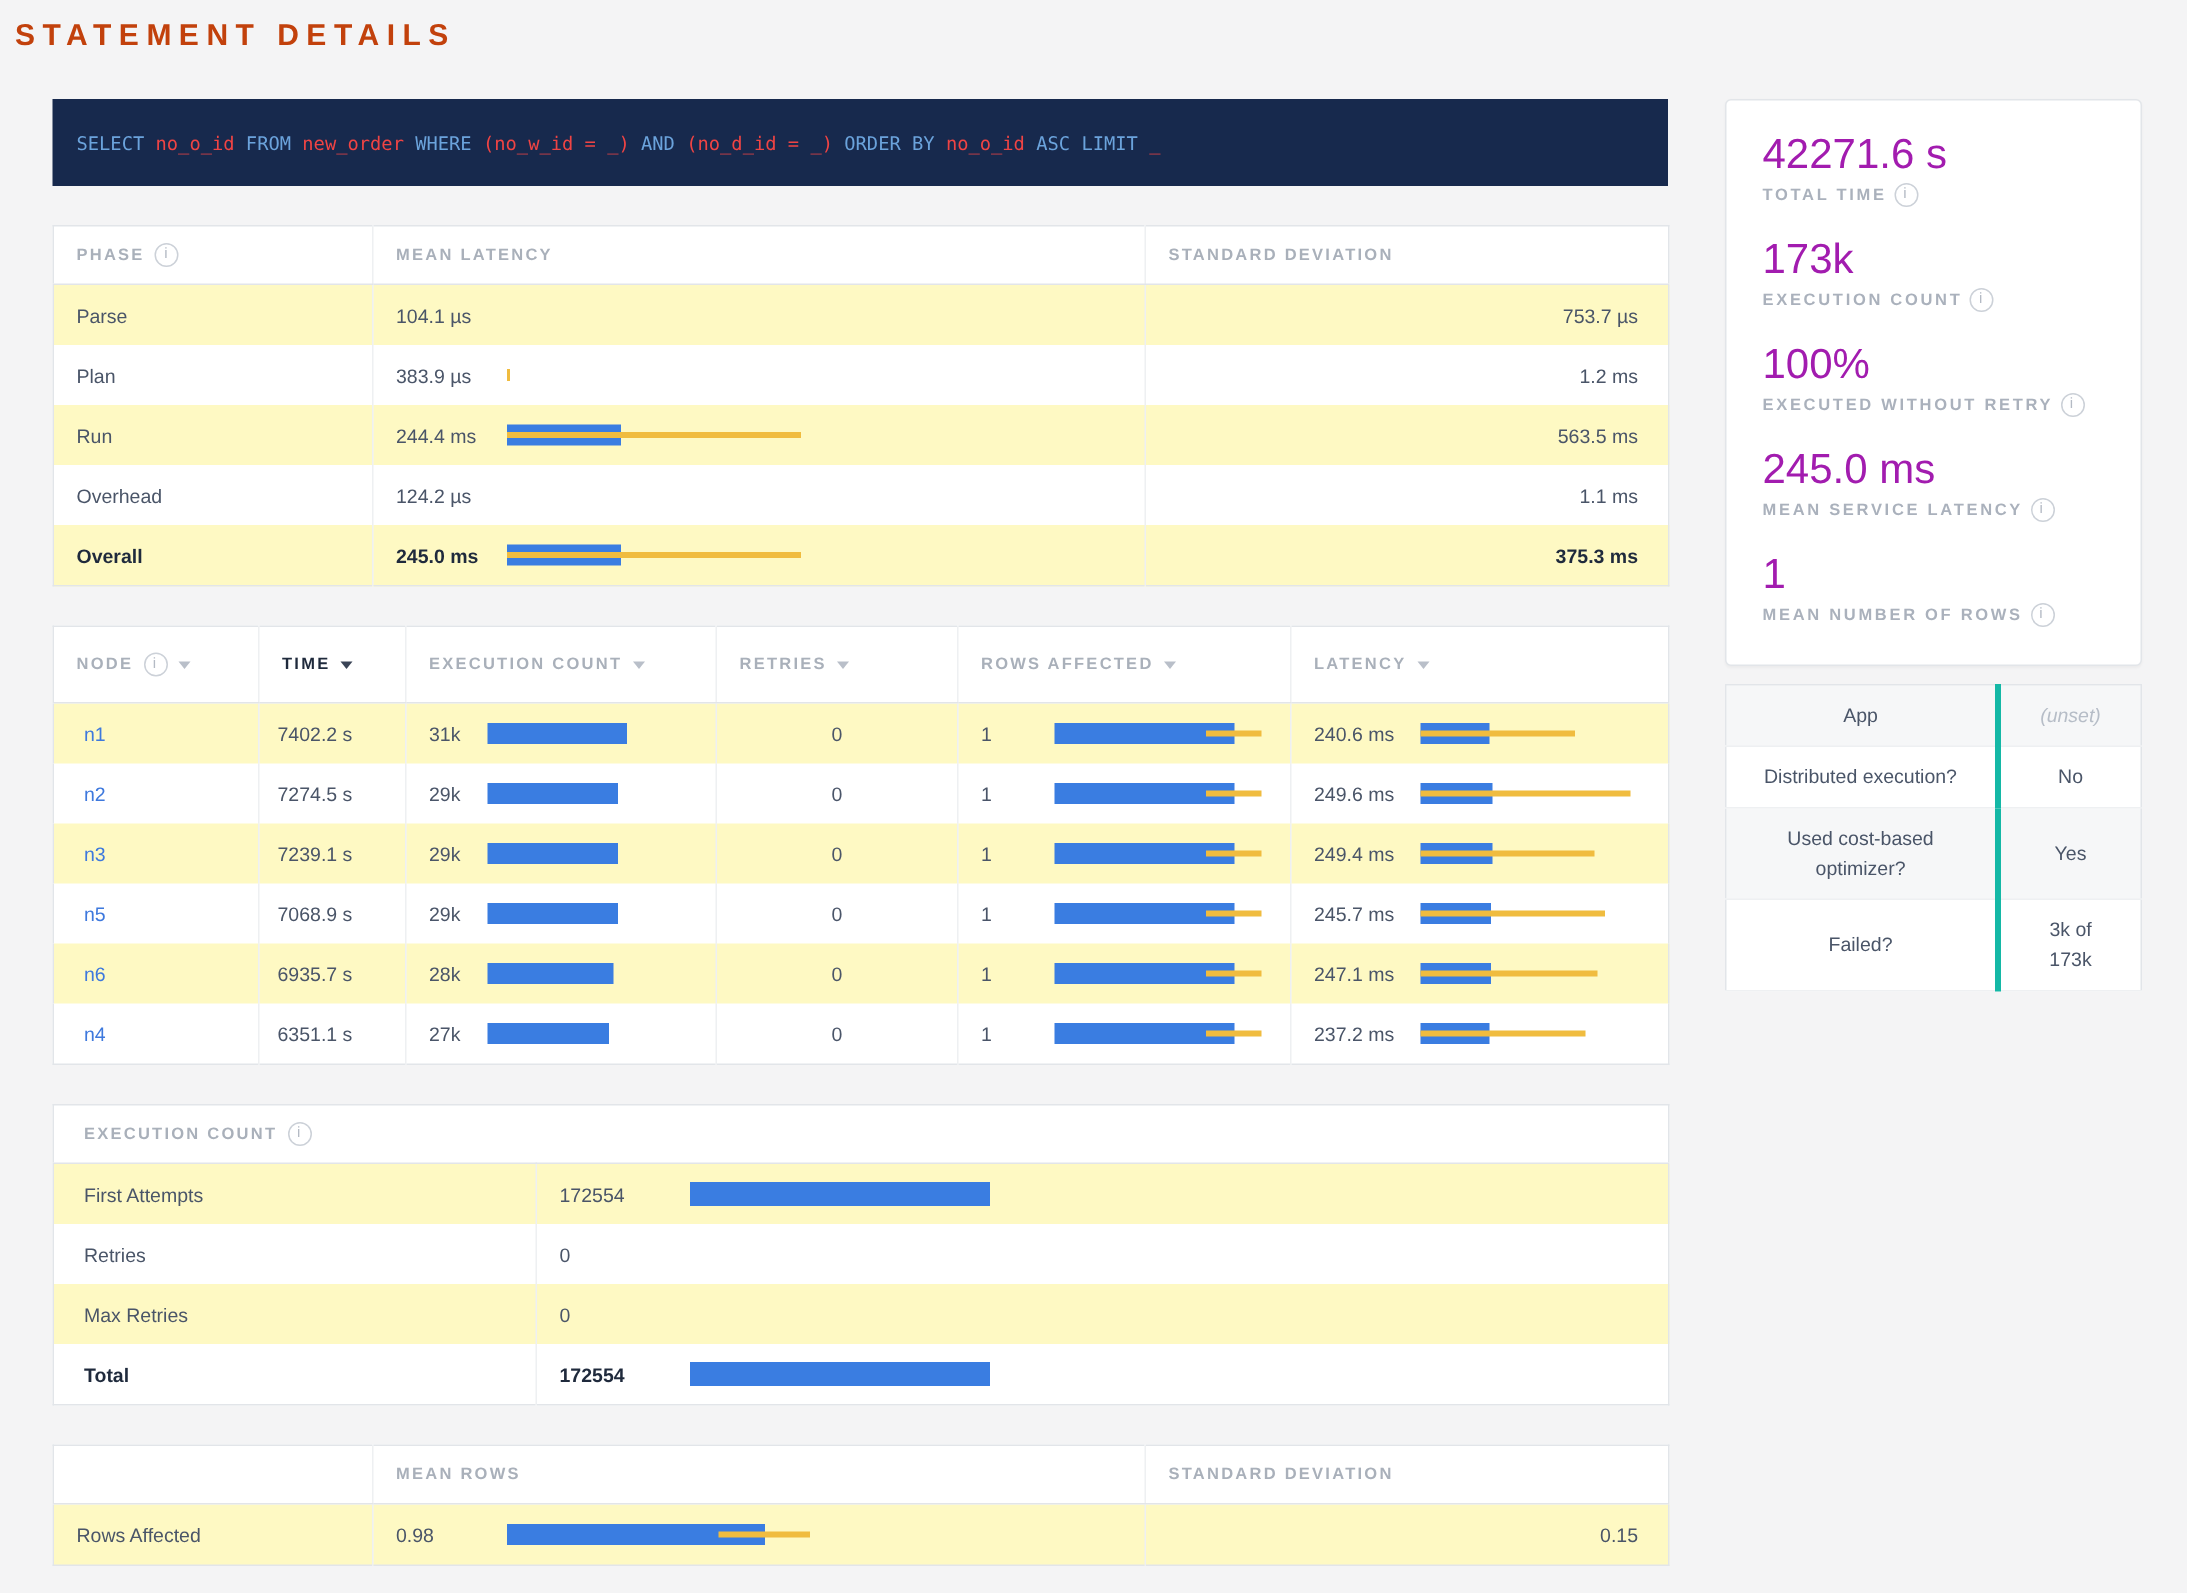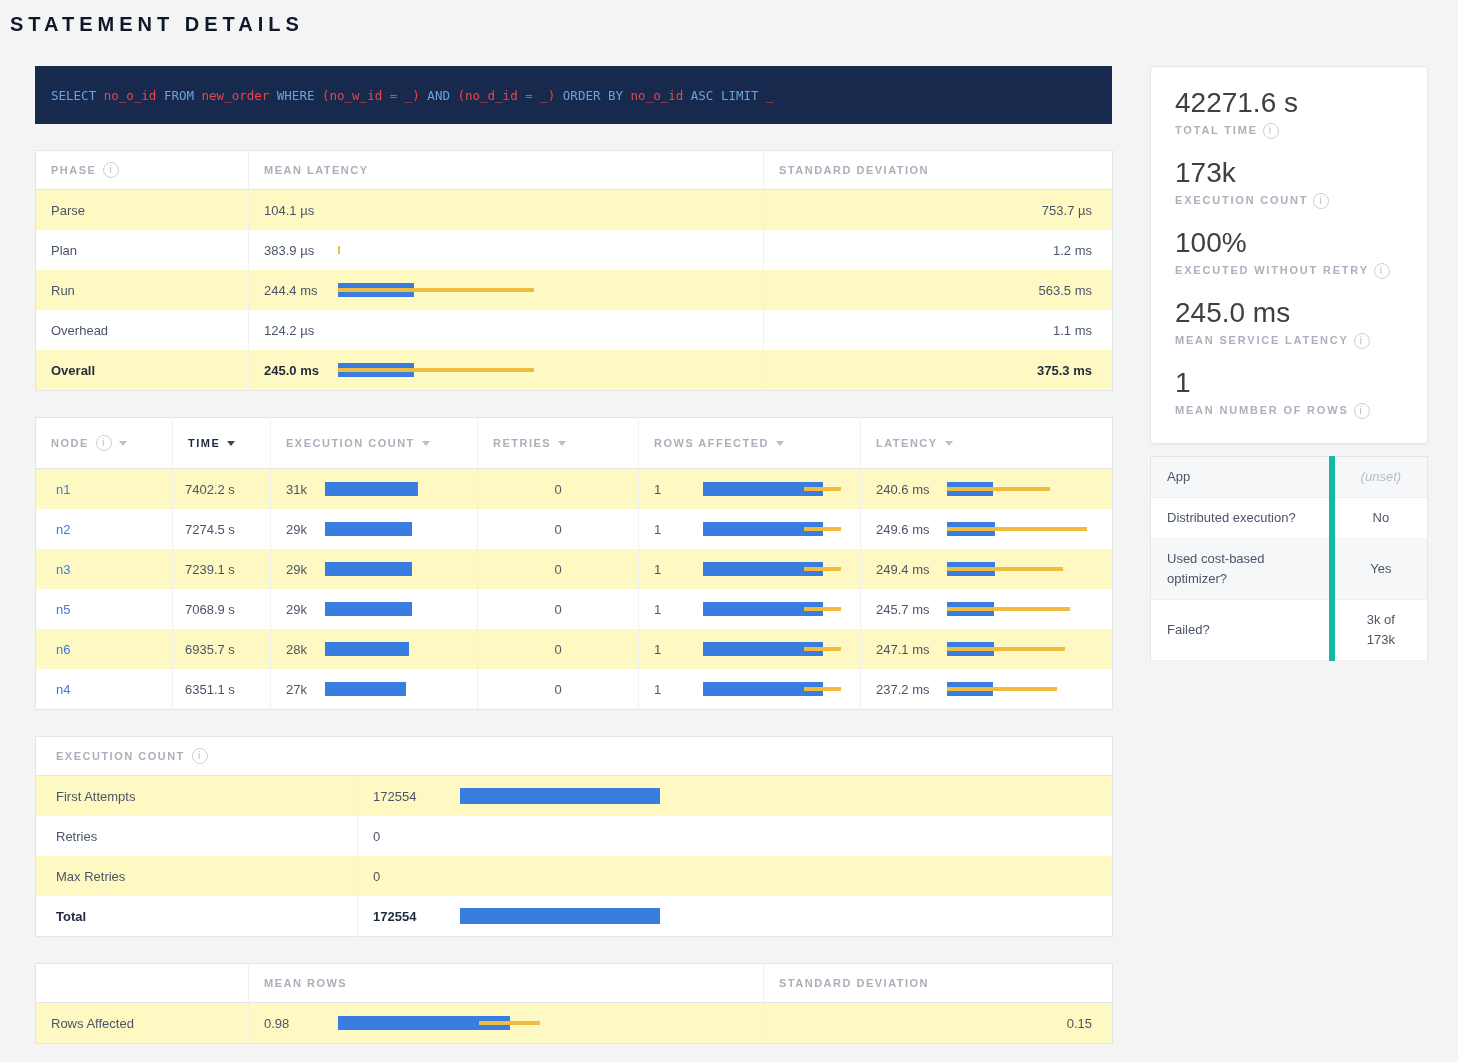--- a/index.html
+++ b/index.html
@@ -6,21 +6,21 @@
   html,body { margin:0; padding:0; }
   body {
     width:1458px; height:1062px; overflow:hidden;
     background:#f4f4f5;
     font-family:"Liberation Sans", sans-serif;
     color:#4a5568;
   }
   h1.page-title {
     margin:0; padding:12px 0 0 10px;
     font-size:20px; line-height:24px; font-weight:700;
-    letter-spacing:5px; color:#0f172a;
+    letter-spacing:5px; color:#c2410c;
   }
   .layout { display:flex; padding:30px 30px 0 35px; gap:38px; align-items:flex-start; }
   .main { width:1077px; flex:none; }
   .side { width:278px; flex:none; }
 
   
   .sql-box {
     background:#17294D; height:58px; width:1077px;
     display:flex; align-items:center; padding:0 16px;
     font-family:"DejaVu Sans Mono", monospace; font-size:12.5px;
@@ -83,33 +83,33 @@
   .exec-tbl .bar-wrap, .exec-tbl .bar-blue { height:16px; }
   .exec-tbl td:first-child { padding-left:20px; }
   .node-tbl td.td-time { padding-left:12px; }
 
   
   .card {
     background:#fff; border:1px solid #e2e5e9; border-radius:4px;
     padding:18px 24px 8px; box-shadow:0 1px 2px rgba(0,0,0,.04);
   }
   .stat { margin-bottom:16px; }
-  .stat-value { font-size:28px; line-height:36px; color:#404040; }
+  .stat-value { font-size:28px; line-height:36px; color:#a21caf; }
   .stat-label {
     font-size:11px; letter-spacing:1.8px; color:#aab1bc; font-weight:700;
     line-height:18px; white-space:nowrap;
   }
   .stat-label .info-i { margin-left:5px; }
   table.app-tbl {
     width:278px; margin-top:12px; border-collapse:collapse;
     background:#fff; border:1px solid #e2e5e9;
   }
   .app-tbl td {
     font-size:13px; line-height:20px; color:#4a5568;
-    padding:10px 16px; border-right:6px solid #14b8a6; vertical-align:middle;
+    padding:10px 16px; border-right:4px solid #14b8a6; vertical-align:middle;text-align:center;
   }
   .app-tbl td:last-child { border-right:none; text-align:center; padding-right:16px; }
   .app-tbl tr { border-bottom:1px solid #eef0f2; }
   .app-tbl tr.alt td { background:#f6f7f8; }
   .app-tbl td.v span { display:inline-block; max-width:58px; }
   .app-tbl td.v .muted { font-style:italic; color:#b6bdc7; }
 </style>
 </head>
 <body>
 

